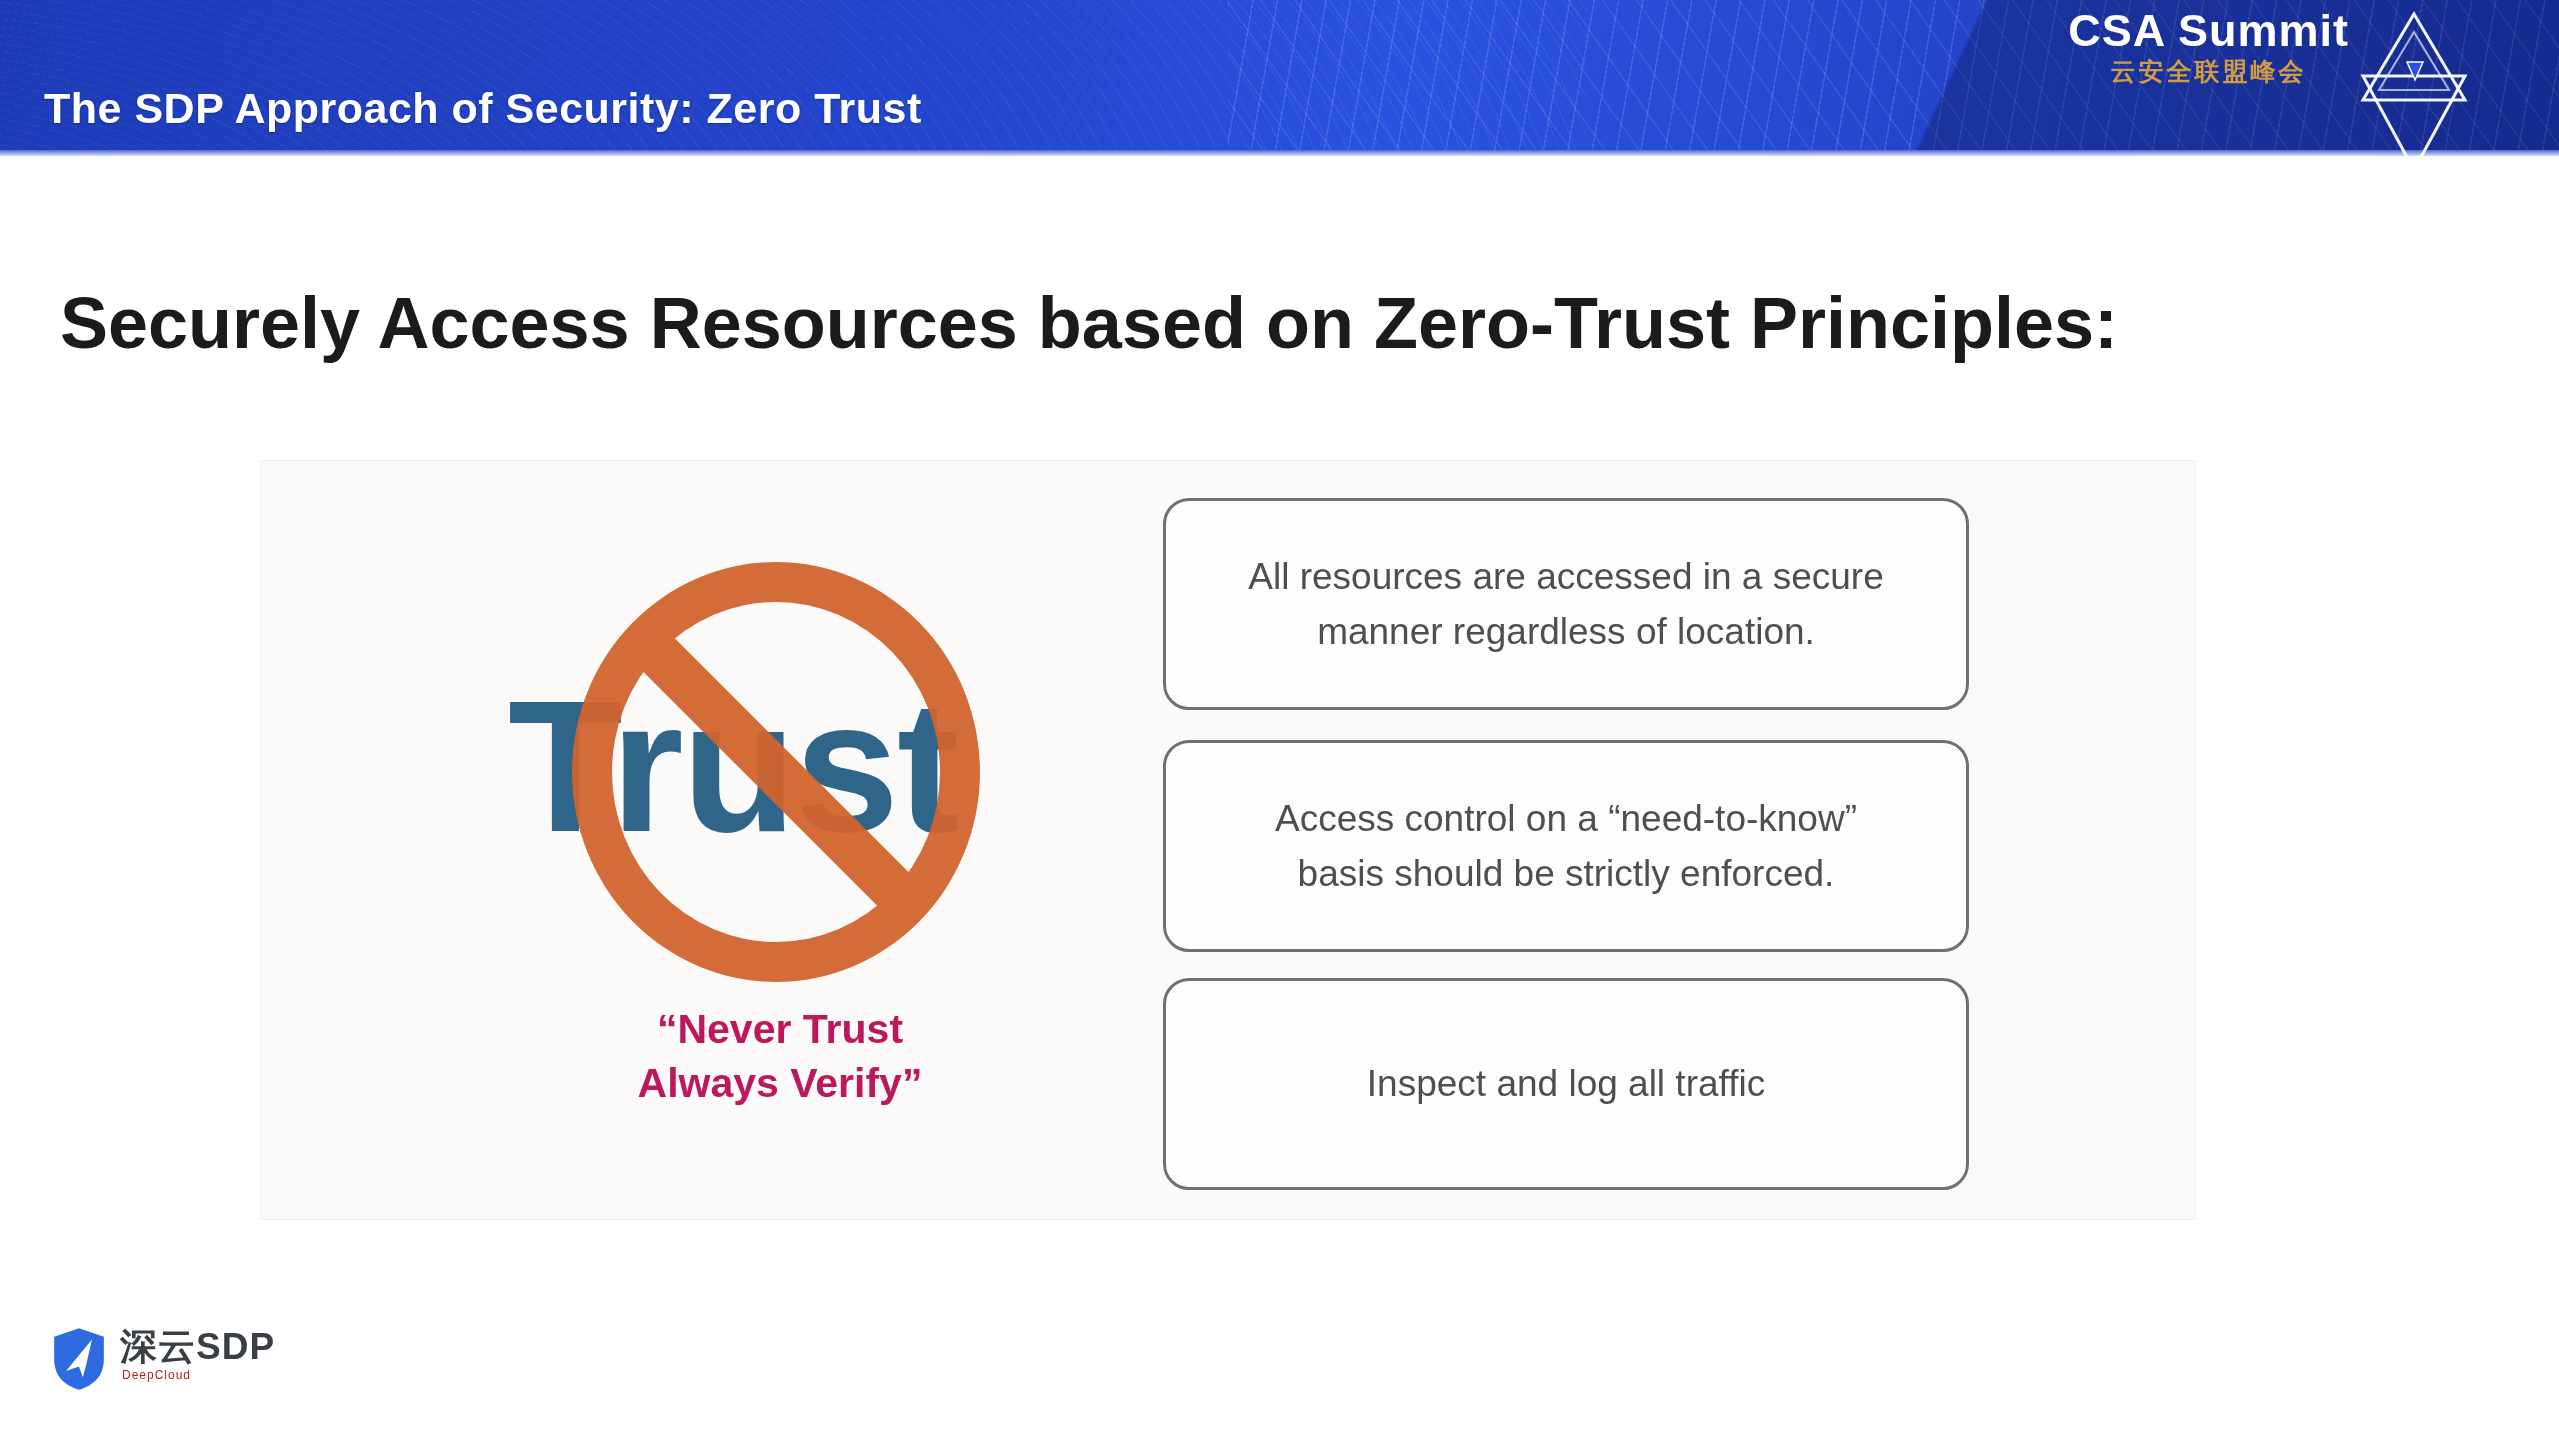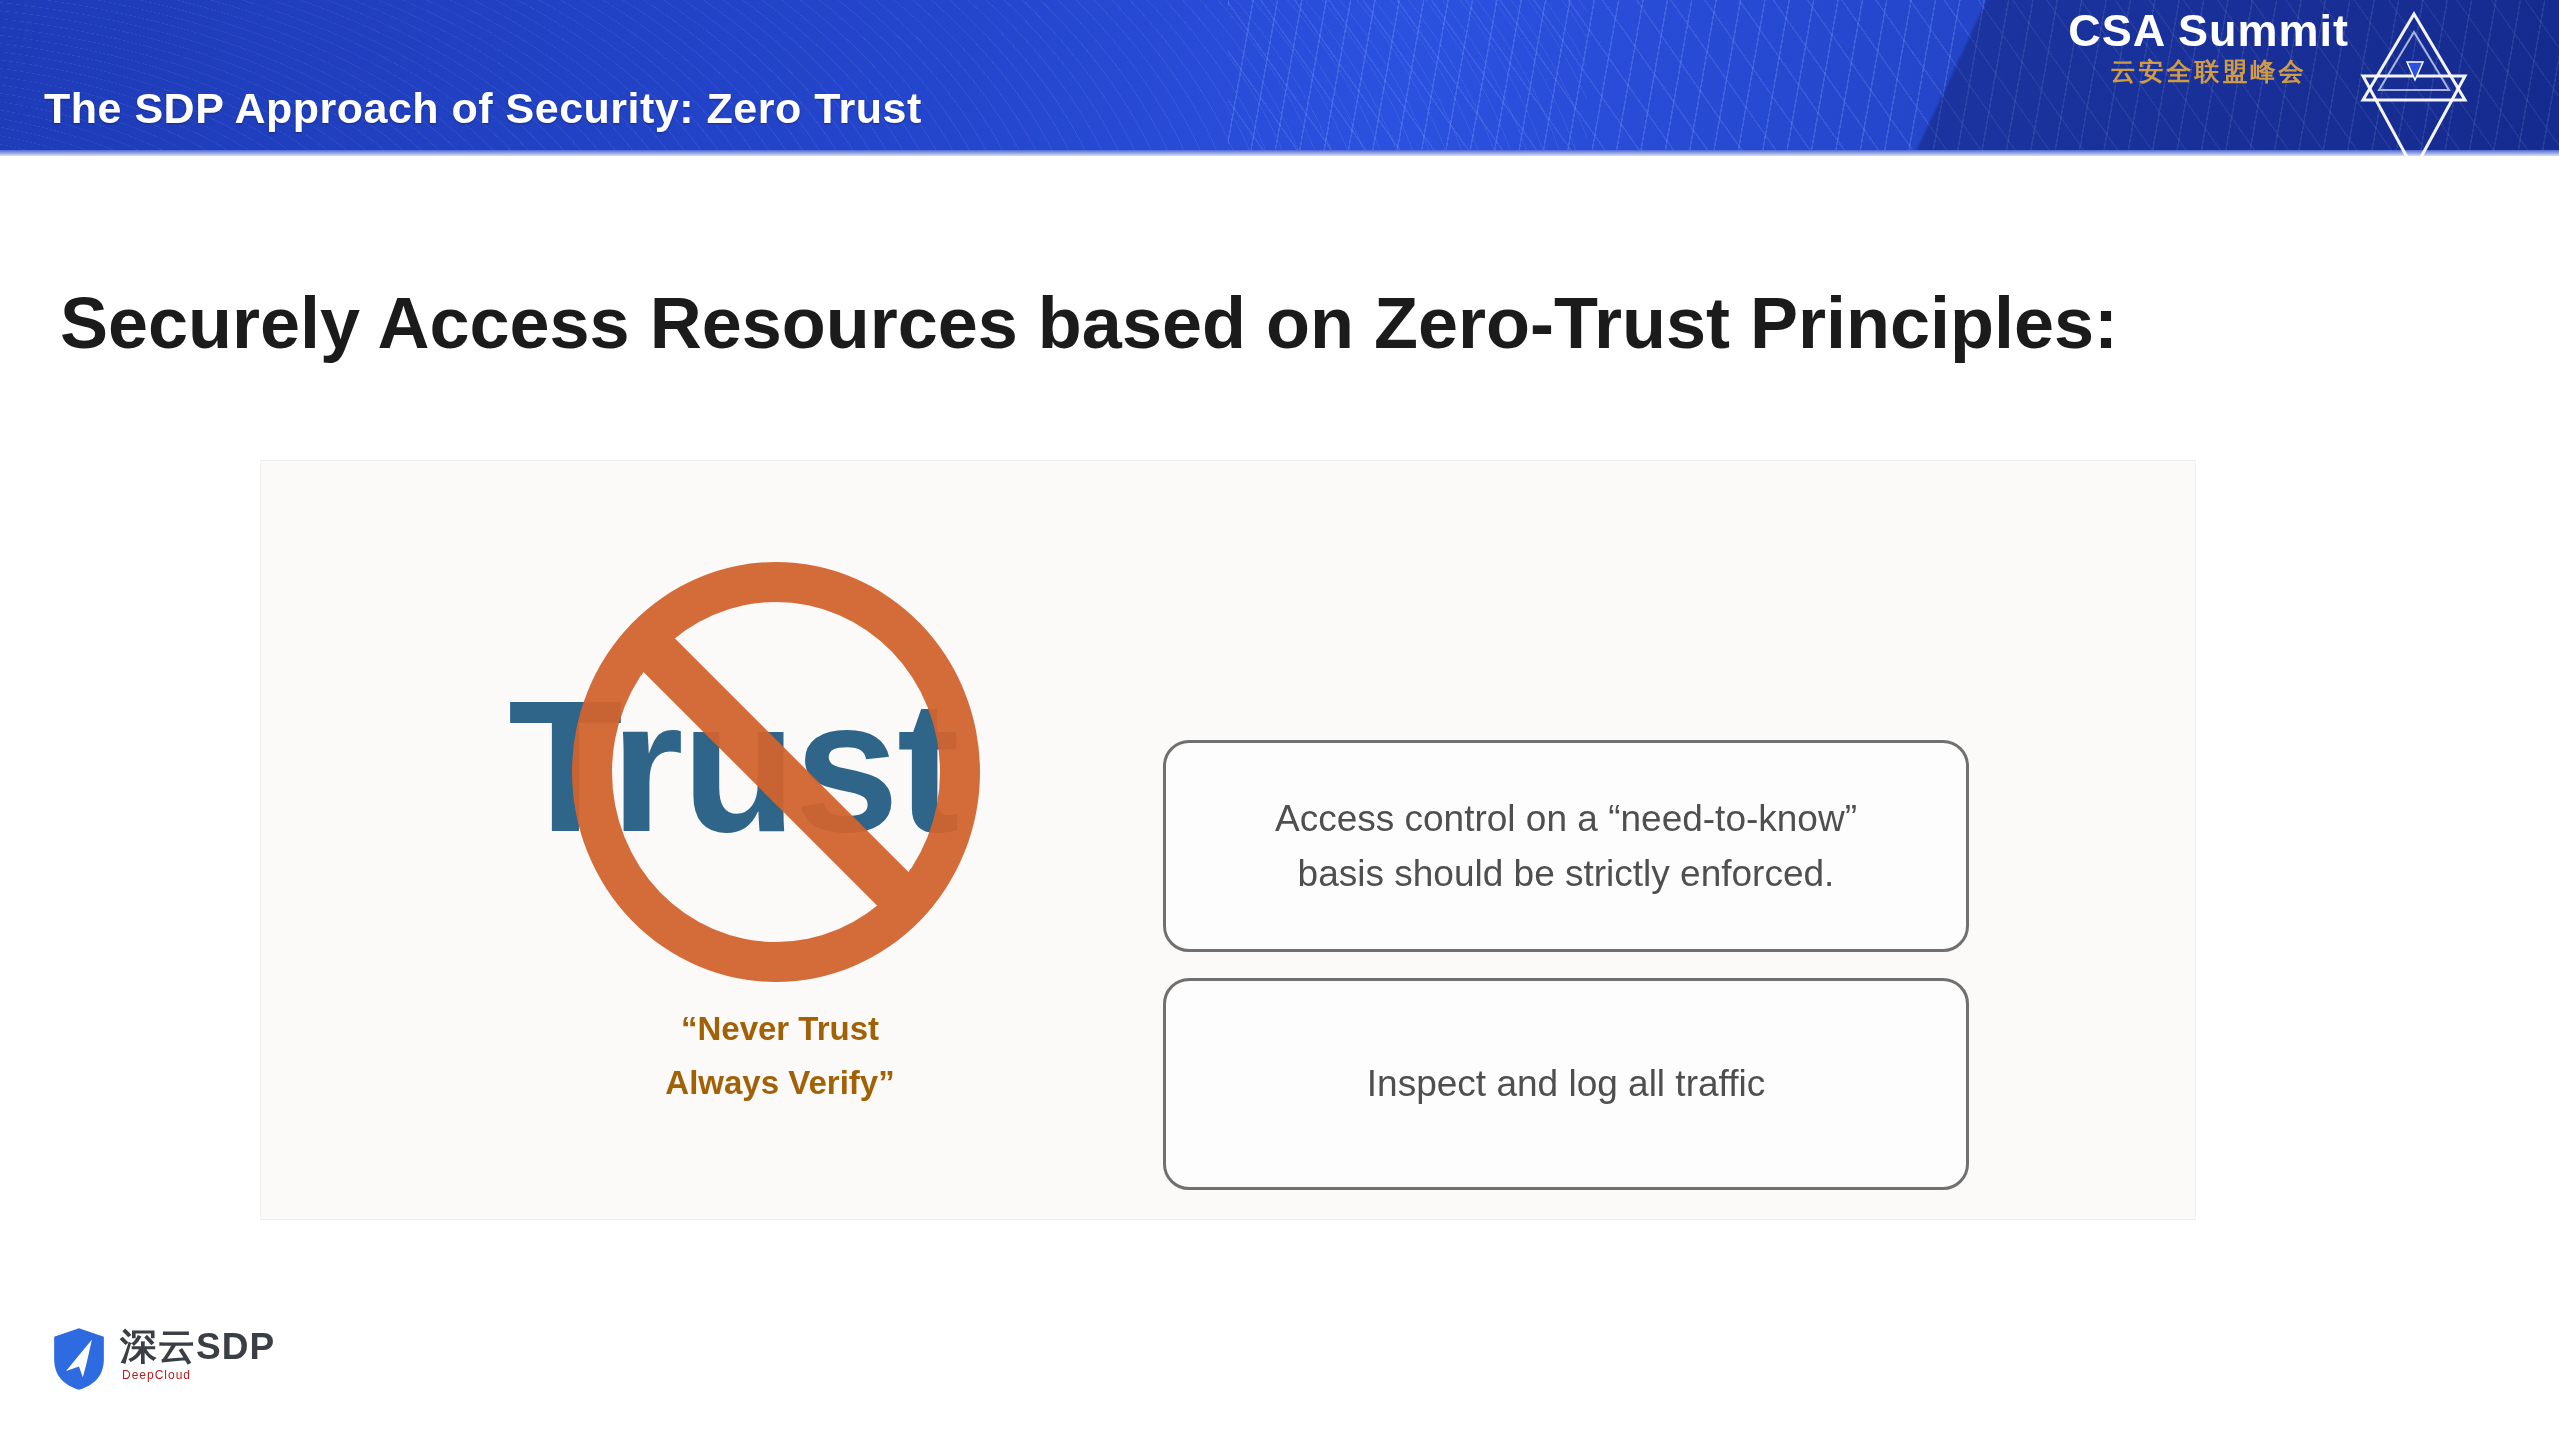--- a/index.html
+++ b/index.html
@@ -64,21 +64,21 @@
   .ban{
     position:absolute;left:572px;top:562px;width:328px;height:340px;
     border:40px solid #d2642f;border-radius:50%;opacity:0.94;
   }
   .ban .slash{
     position:absolute;left:50%;top:50%;width:46px;height:372px;
     background:#d2642f;transform:translate(-50%,-50%) rotate(-45deg);
   }
   .trust-caption{
     position:absolute;left:560px;top:1002px;width:440px;text-align:center;
-    color:#a16207;font-size:33px;font-weight:bold;line-height:54px;
+    color:#be185d;font-size:41px;font-weight:bold;line-height:54px;
   }
 
   
   .pbox{
     position:absolute;left:1163px;width:806px;height:212px;
     border:3px solid #707070;border-radius:26px;background:#fdfdfd;
     display:flex;align-items:center;justify-content:center;
     box-sizing:border-box;padding:0 64px;text-align:center;
     color:#4f4f4f;font-size:37px;line-height:1.5;
   }
@@ -130,20 +130,23 @@
     <span class="trust-word">Trust</span>
     <div class="ban">
       <div class="slash"></div>
     </div>
     <div class="trust-caption">
       <div>“Never Trust</div>
       <div>Always Verify”</div>
     </div>
   </div>
 
+  <div class="pbox b1">
+    <span>All resources are accessed in a secure manner regardless of location.</span>
+  </div>
   <div class="pbox b2">
     <span>Access control on a “need-to-know” basis should be strictly enforced.</span>
   </div>
   <div class="pbox b3">
     <span>Inspect and log all traffic</span>
   </div>
 
   <footer class="footer-logo">
     <svg class="shield" width="54" height="66" viewBox="0 0 100 120">
       <path d="M50 3 L96 19 V60 C96 93 76 109 50 117 C24 109 4 93 4 60 V19 Z" fill="#2e6be0"></path>

